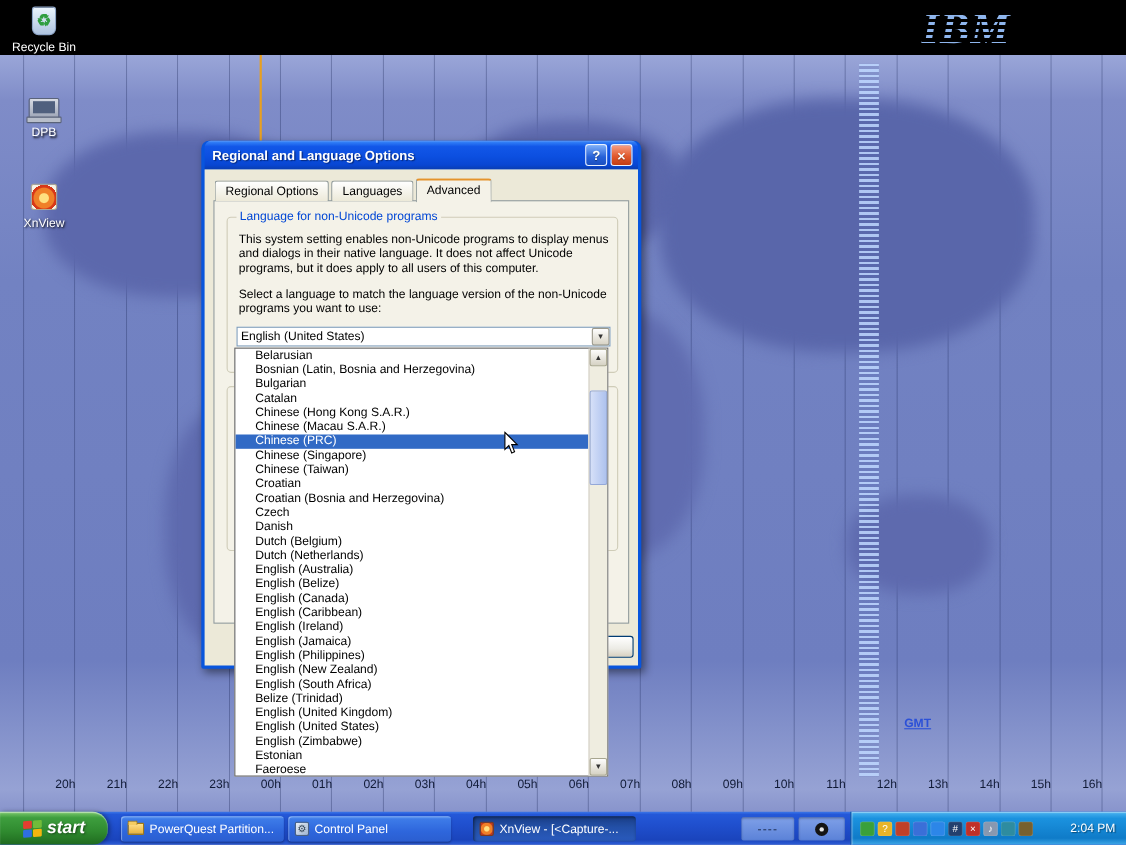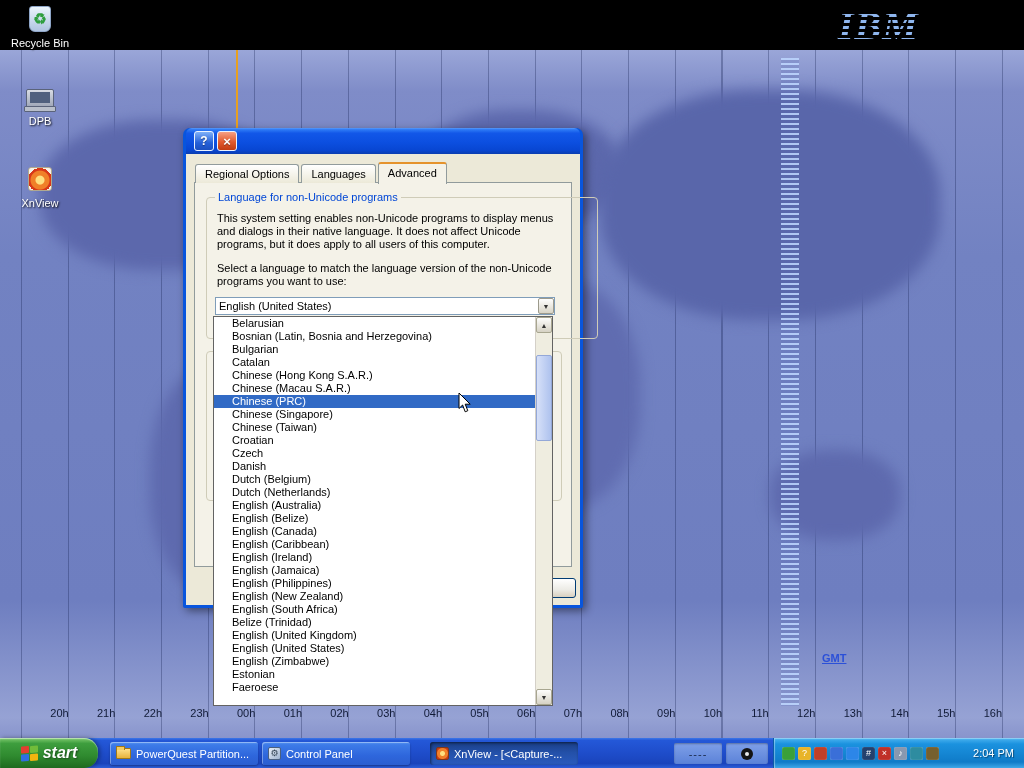--- a/index.html
+++ b/index.html
@@ -65,21 +65,21 @@
   .help-btn  { background:linear-gradient(180deg,#7FB0F8,#2560D8 60%,#1C50C0); }
   .close-btn { background:linear-gradient(180deg,#F6A085,#E25A2E 55%,#C23C12); font-size:13px; }
 
   .client { position:relative; width:394px; height:451px; background:#ECE9D8; }
   .tabs { position:absolute; left:9px; top:7px; display:flex; align-items:flex-end; z-index:3; }
   .tab { padding:3px 9px 3px 9px; border:1px solid #919B9C; border-bottom:none; border-radius:3px 3px 0 0;
          background:linear-gradient(180deg,#FFFFFF,#ECE9D8); margin-right:2px; cursor:pointer; }
   .tab.active { background:#F4F2E8; border-top:2px solid #E5932C; padding-bottom:5px; position:relative; top:1px; }
   .tabpage { position:absolute; left:8px; top:28px; width:378px; height:385px;
              border:1px solid #919B9C; background:#F4F2E8; z-index:2; }
-  .groupbox { position:absolute; left:11px; top:14px; width:392px; height:142px;
+  .groupbox { position:absolute; left:11px; top:14px; width:356px; height:142px;
               border:1px solid #CFCCB8; border-radius:4px;padding-left:41px; }
   .groupbox .gb-title { position:absolute; left:8px; top:-7px; padding:0 3px; background:#F4F2E8; color:#0046D5; }
   .gb-desc { position:absolute; left:10px; top:14px; width:344px; color:#000; line-height:13px; }
   .gb-inst { position:absolute; left:10px; top:64px; width:348px; color:#000; line-height:13px; }
   .combo { position:absolute; left:8px; top:99px; width:340px; height:18px; background:#fff;
            border:1px solid #7F9DB9; display:flex; align-items:center; cursor:pointer; }
   .combo .val { flex:1; padding-left:3px; color:#000; }
   .combo .drop { width:16px; height:16px; border:1px solid #9C9A8C; border-radius:2px;
            background:linear-gradient(180deg,#FEFEFE,#D8D4C6); font-size:7px; color:#333;
            display:flex; align-items:center; justify-content:center; }
@@ -209,20 +209,21 @@
   </div>
   <div class="dicon" style="left:8px; top:164px;">
     <div class="art">
         <div class="xnview-art"></div>
       </div>
     <div class="lbl">XnView</div>
   </div>
 
   <div class="dialog">
     <div class="titlebar">
+      <span class="cap">Regional and Language Options</span>
       <span class="tb-btn help-btn">?</span>
       <span class="tb-btn close-btn">×</span>
     </div>
     <div class="client">
       <div class="tabs">
         <div class="tab">Regional Options</div>
         <div class="tab">Languages</div>
         <div class="tab active">Advanced</div>
       </div>
       <div class="tabpage">
@@ -246,20 +247,21 @@
         <div class="li">Belarusian</div>
         <div class="li">Bosnian (Latin, Bosnia and Herzegovina)</div>
         <div class="li">Bulgarian</div>
         <div class="li">Catalan</div>
         <div class="li">Chinese (Hong Kong S.A.R.)</div>
         <div class="li">Chinese (Macau S.A.R.)</div>
         <div class="li sel">Chinese (PRC)</div>
         <div class="li">Chinese (Singapore)</div>
         <div class="li">Chinese (Taiwan)</div>
         <div class="li">Croatian</div>
+        <div class="li">Croatian (Bosnia and Herzegovina)</div>
         <div class="li">Czech</div>
         <div class="li">Danish</div>
         <div class="li">Dutch (Belgium)</div>
         <div class="li">Dutch (Netherlands)</div>
         <div class="li">English (Australia)</div>
         <div class="li">English (Belize)</div>
         <div class="li">English (Canada)</div>
         <div class="li">English (Caribbean)</div>
         <div class="li">English (Ireland)</div>
         <div class="li">English (Jamaica)</div>

